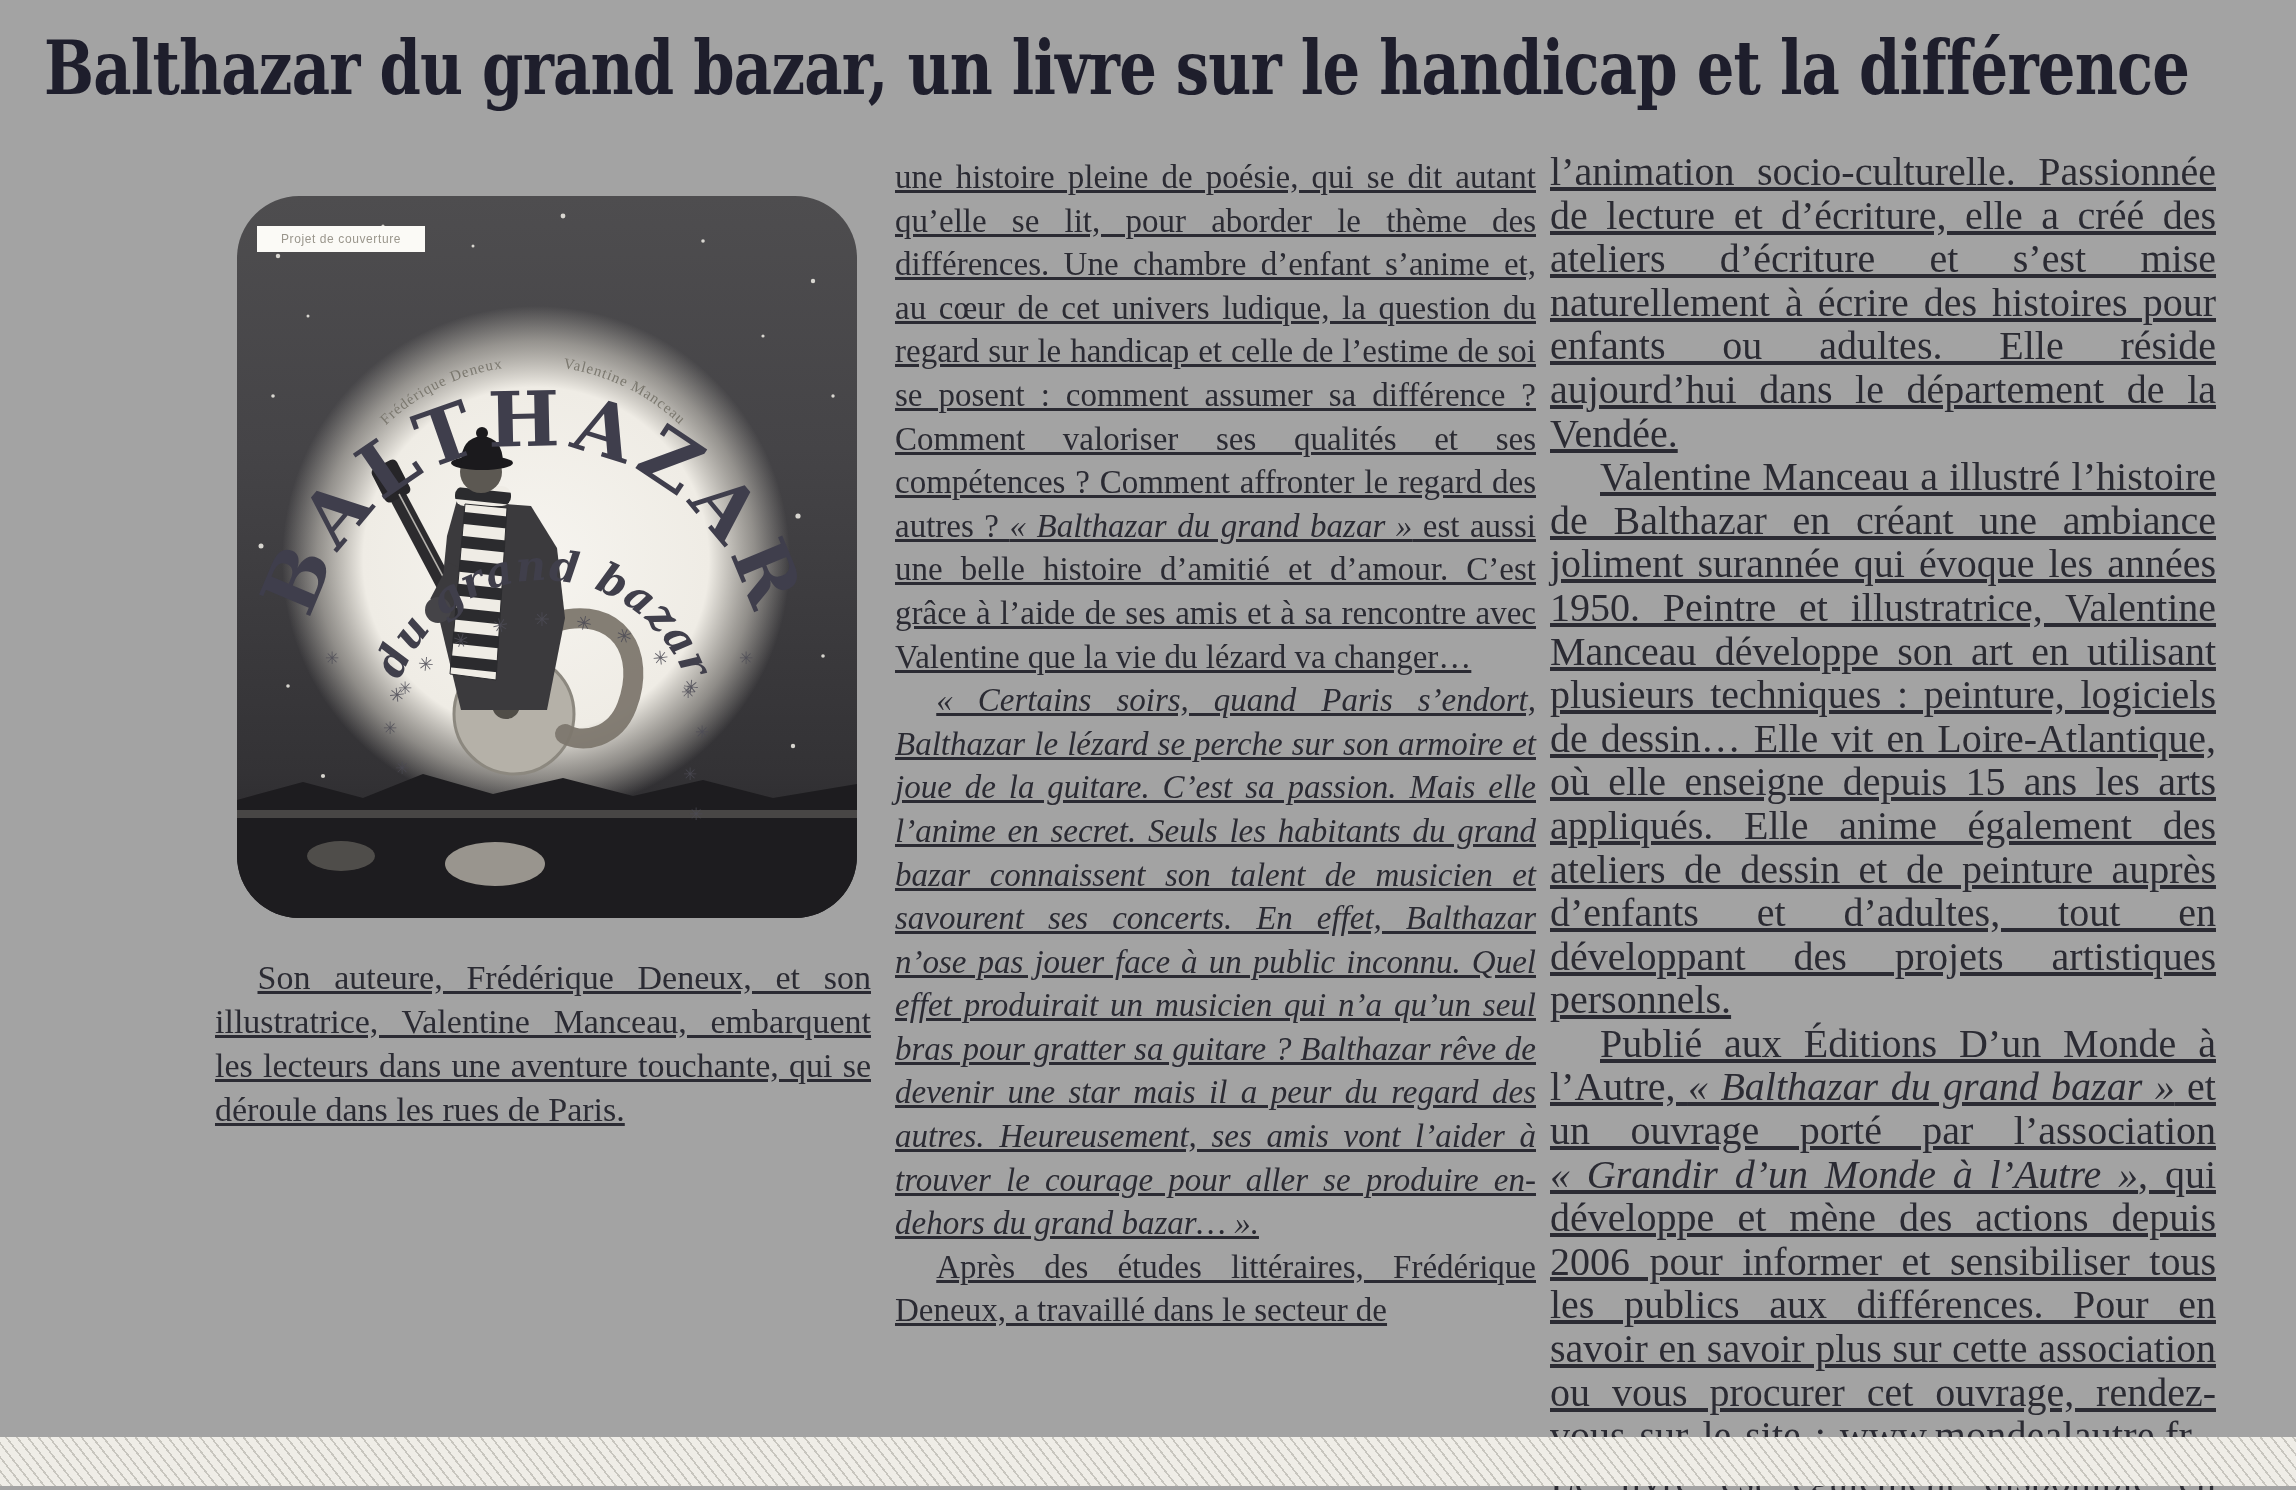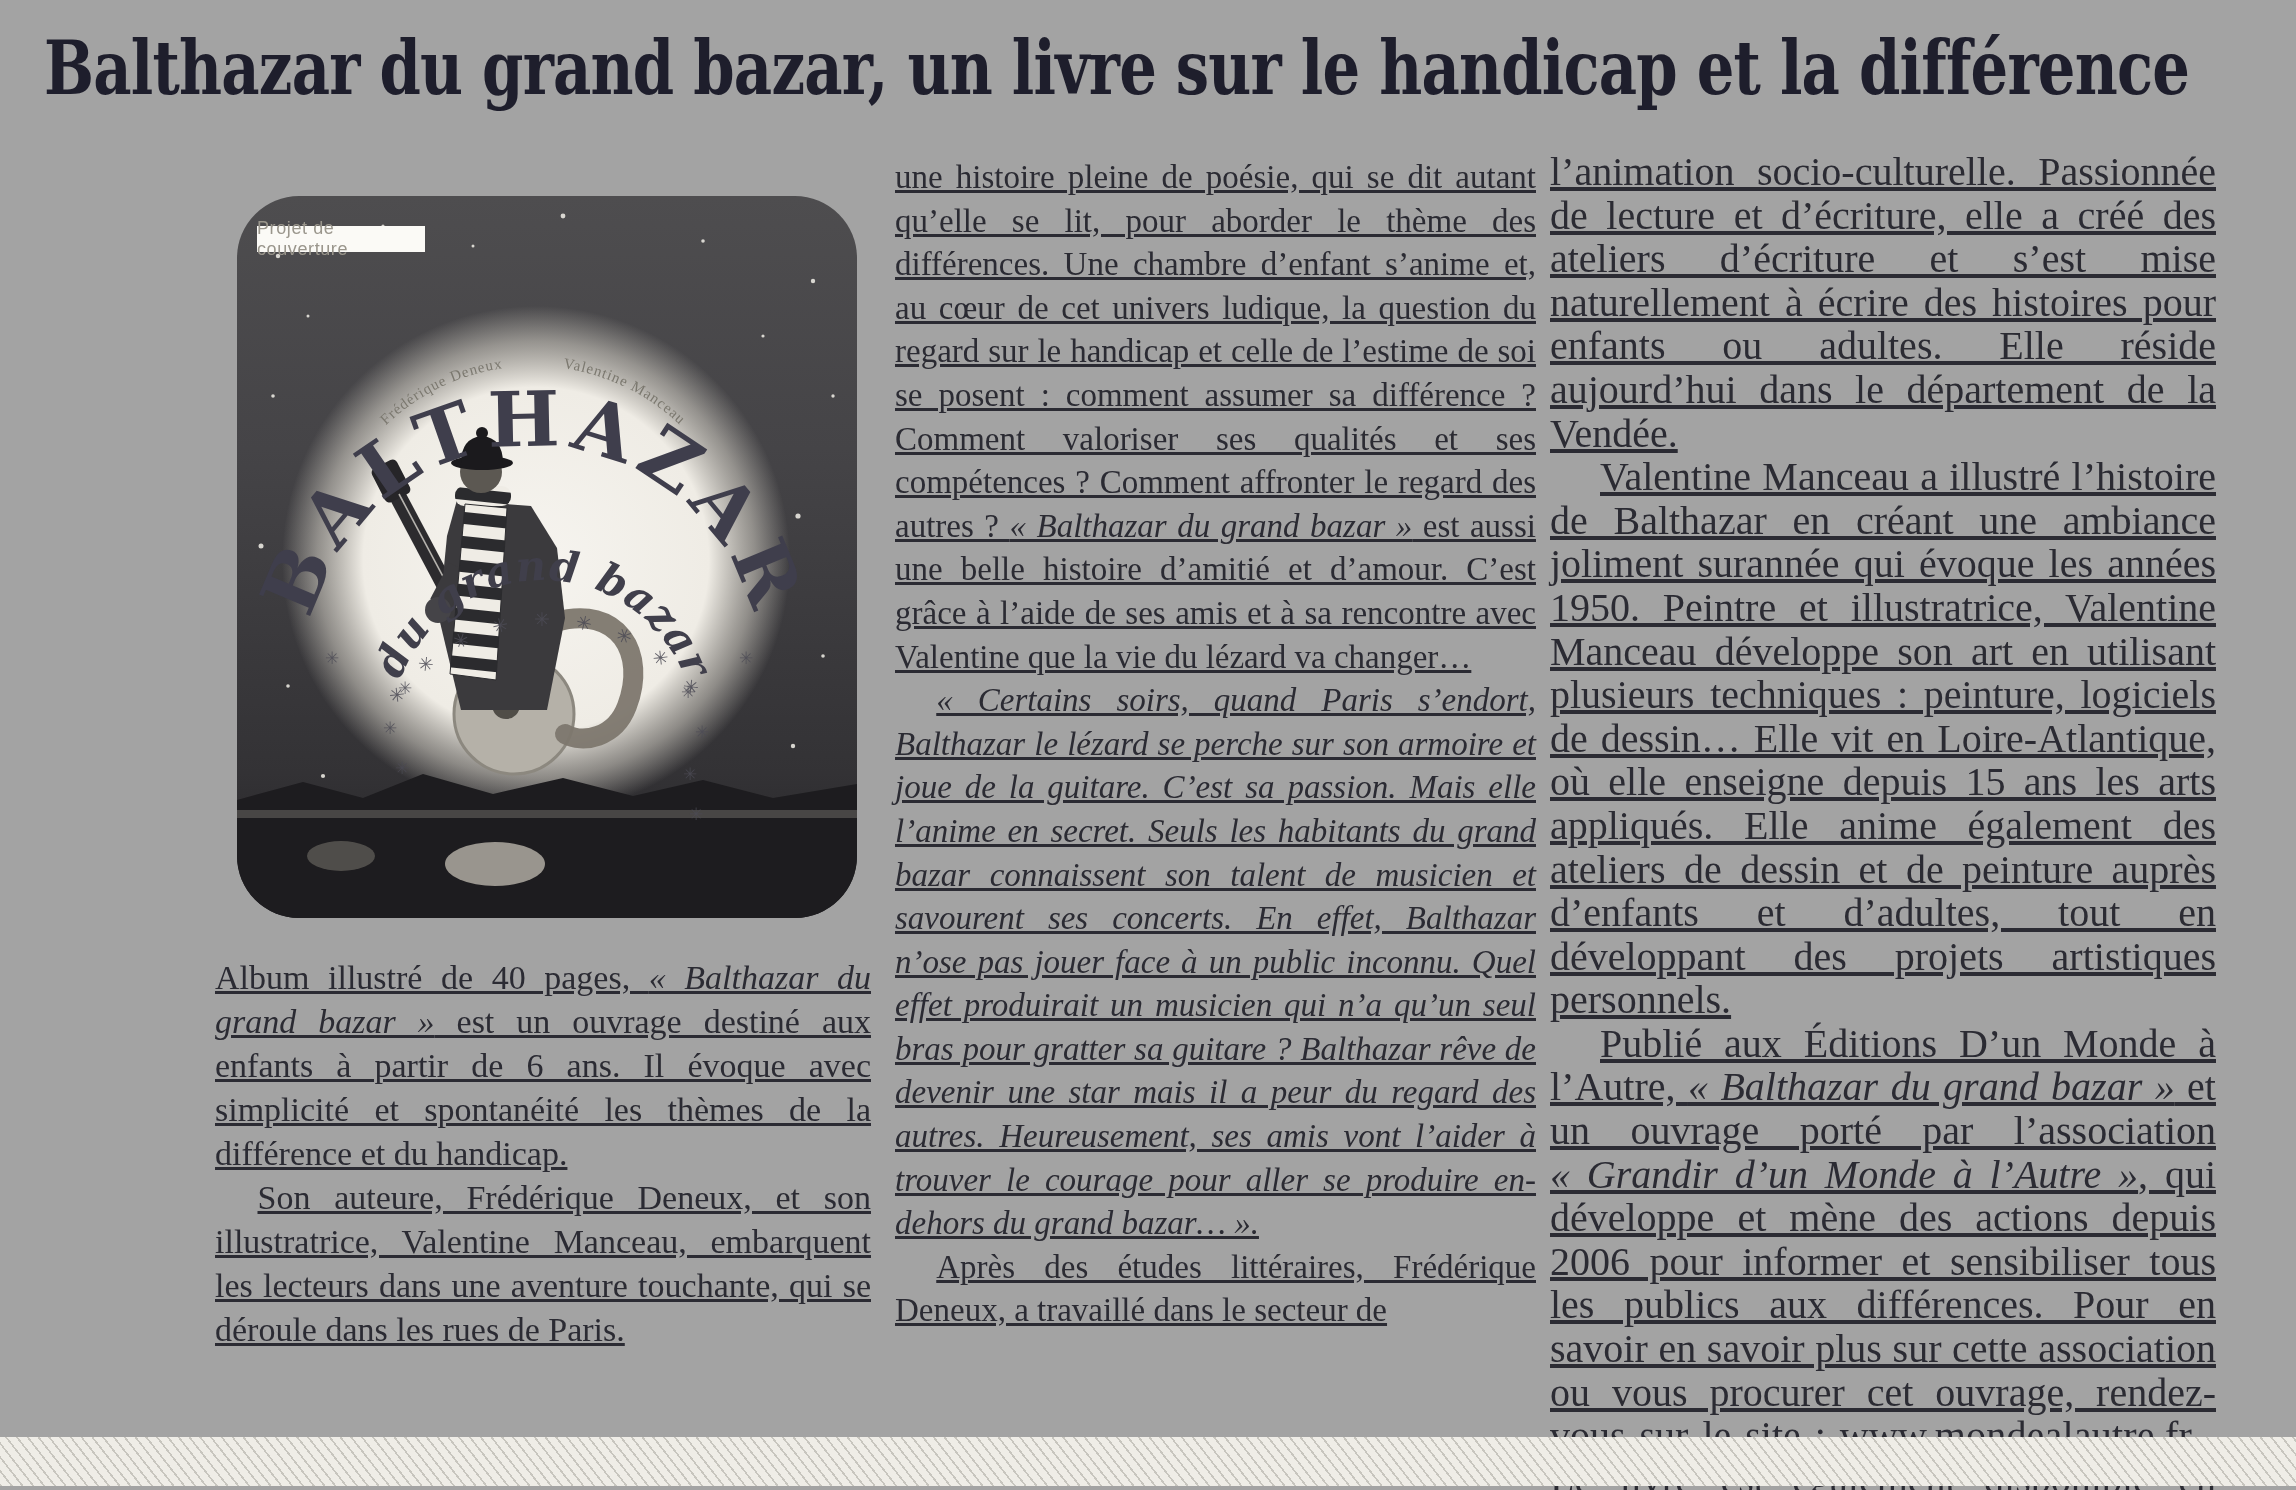--- a/index.html
+++ b/index.html
@@ -32,21 +32,21 @@
     display:inline-block; width:21px; height:21px; border-radius:50%;
     margin-left:9px; vertical-align:-2px;
     background-image:radial-gradient(#7e7e7e 1.1px, rgba(0,0,0,0) 1.4px);
     background-size:4.2px 4.2px; opacity:.85;
   }
   
   .cover{ position:absolute; left:233px; top:186px; width:632px; height:740px; margin:0; }
   .cover svg{ display:block; }
   .corner-label{
     position:absolute; left:24px; top:40px; width:168px; height:26px;
-    background:#fbfaf6; color:#9a968c; font-size:18px;
+    background:#fbfaf6; color:#9a968c; font-size:12px;
     font-family:"Liberation Sans", sans-serif;
     display:flex; align-items:center; justify-content:center;
     letter-spacing:.6px; filter:blur(.45px);
   }
   
   .hatch{
     position:absolute; left:0; top:1437px; width:2296px; height:49px;
     background-color:#efede7;
     background-image:repeating-linear-gradient(52deg,
       rgba(135,133,124,.38) 0 1.7px, rgba(0,0,0,0) 1.7px 8.5px);
@@ -167,21 +167,20 @@
           <text x="462" y="552">✳</text>
           <text x="450" y="594">✳</text>
           <text x="456" y="634">✳</text>
         </g>
       </g>
     </svg>
     <div class="corner-label">Projet de couverture</div>
   </figure>
 
   <div class="col caption">
-    <p><span>Album illustré de 40 pages, </span><i>«&nbsp;Balthazar du grand bazar&nbsp;»</i><span> est un ouvrage destiné aux enfants à partir de 6 ans. Il évoque avec simplicité et spontanéité les thèmes de la différence et du handicap.</span></p>
     <p class="indent">Son auteure, Frédérique Deneux, et son illustratrice, Valentine Manceau, embarquent les lecteurs dans une aventure touchante, qui se déroule dans les rues de Paris.</p>
   </div>
 
   <div class="col col2">
     <p><span>une histoire pleine de poésie, qui se dit autant qu’elle se lit, pour aborder le thème des différences. Une chambre d’enfant s’anime et, au cœur de cet univers ludique, la question du regard sur le handicap et celle de l’estime de soi se posent : comment assumer sa différence ? Comment valoriser ses qualités et ses compétences ? Comment affronter le regard des autres ? </span><i>«&nbsp;Balthazar du grand bazar&nbsp;»</i><span> est aussi une belle histoire d’amitié et d’amour. C’est grâce à l’aide de ses amis et à sa rencontre avec Valentine que la vie du lézard va changer…</span></p>
     <p class="indent quote-par">«&nbsp;Certains soirs, quand Paris s’endort, Balthazar le lézard se perche sur son armoire et joue de la guitare. C’est sa passion. Mais elle l’anime en secret. Seuls les habitants du grand bazar connaissent son talent de musicien et savourent ses concerts. En effet, Balthazar n’ose pas jouer face à un public inconnu. Quel effet produirait un musicien qui n’a qu’un seul bras pour gratter sa guitare ? Balthazar rêve de devenir une star mais il a peur du regard des autres. Heureusement, ses amis vont l’aider à trouver le courage pour aller se produire en-dehors du grand bazar…&nbsp;».</p>
     <p class="indent">Après des études littéraires, Frédérique Deneux, a travaillé dans le secteur de</p>
   </div>
 
   <div class="col col3">

